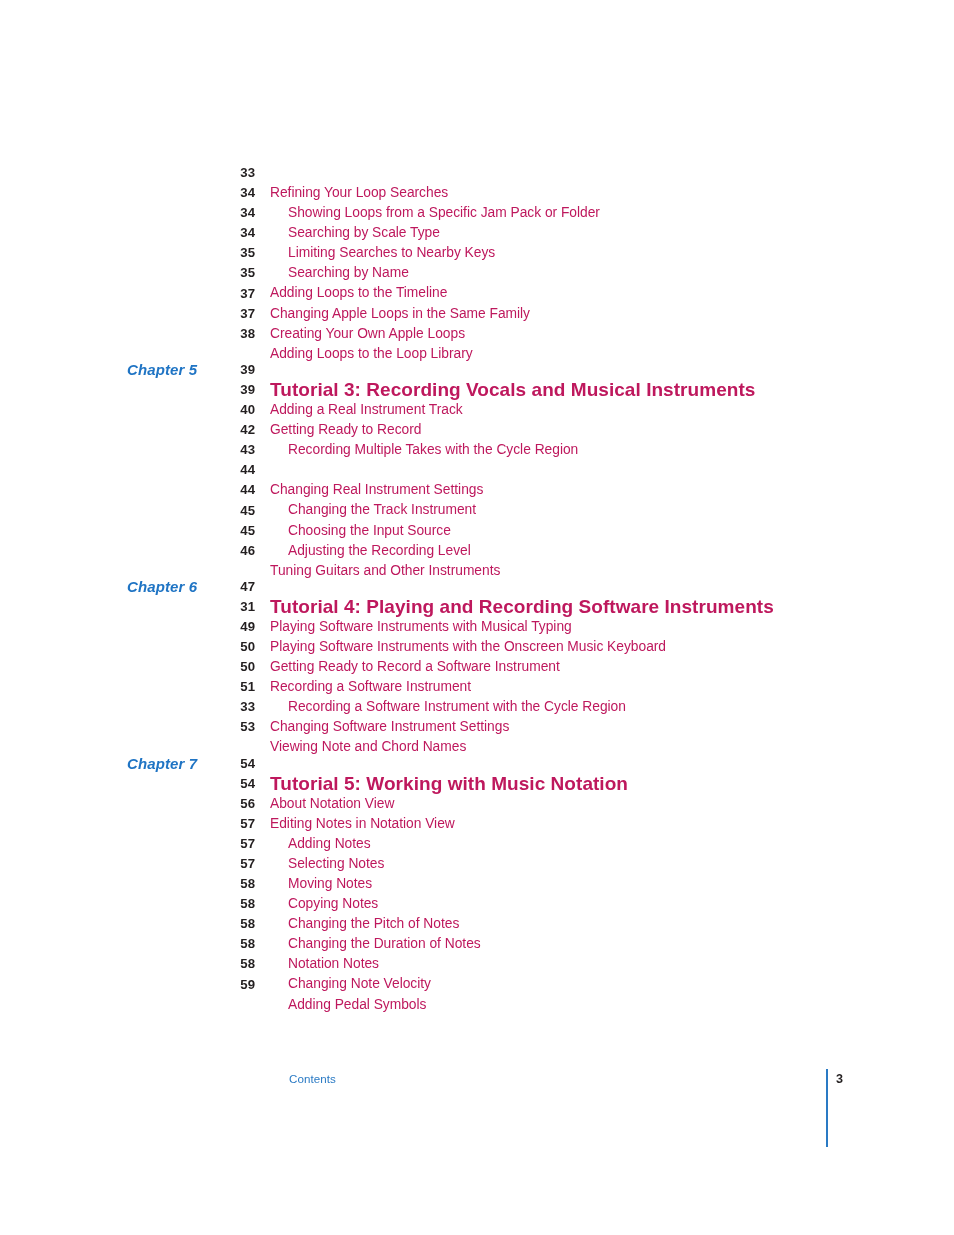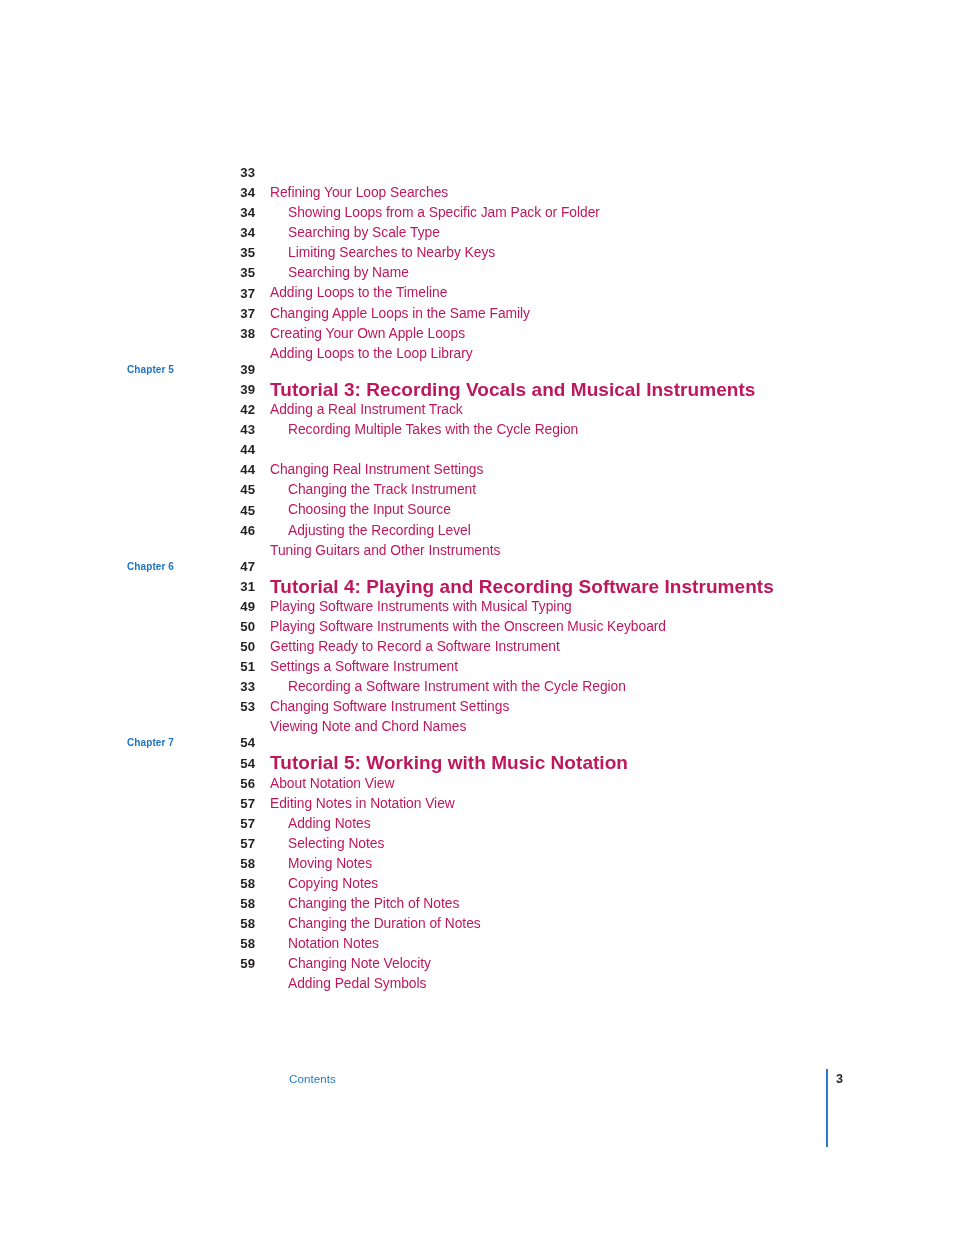--- a/index.html
+++ b/index.html
@@ -43,23 +43,24 @@
     height: 20.1px;
     line-height: 20.1px;
     white-space: nowrap;
   }
 
   .chapter-label {
     position: absolute;
     left: 127px;
     top: 0;
     color: #1f74c4;
-    font-size: 10px;
+    font-size: 15px;
     font-weight: bold;
     letter-spacing: 0.1px;
+    font-style: italic;
   }
 
   .page-num {
     position: absolute;
     left: 205px;
     top: 0;
     width: 50px;
     text-align: right;
     font-size: 13.2px;
     font-weight: bold;
@@ -166,20 +167,24 @@
         <div class="toc-row">
           <span class="chapter-label">Chapter 5</span>
           <span class="page-num">39</span>
           <span class="entry lvl1 is-title">Tutorial 3:  Recording Vocals and Musical Instruments</span>
         </div>
         <div class="toc-row">
           <span class="page-num">39</span>
           <span class="entry lvl1">Adding a Real Instrument Track</span>
         </div>
         <div class="toc-row">
+          <span class="page-num">40</span>
+          <span class="entry lvl1">Getting Ready to Record</span>
+        </div>
+        <div class="toc-row">
           <span class="page-num">42</span>
           <span class="entry lvl2">Recording Multiple Takes with the Cycle Region</span>
         </div>
         <div class="toc-row">
           <span class="page-num">43</span>
         </div>
         <div class="toc-row">
           <span class="page-num">44</span>
           <span class="entry lvl1">Changing Real Instrument Settings</span>
         </div>
@@ -213,21 +218,21 @@
         <div class="toc-row">
           <span class="page-num">49</span>
           <span class="entry lvl1">Playing Software Instruments with the Onscreen Music Keyboard</span>
         </div>
         <div class="toc-row">
           <span class="page-num">50</span>
           <span class="entry lvl1">Getting Ready to Record a Software Instrument</span>
         </div>
         <div class="toc-row">
           <span class="page-num">50</span>
-          <span class="entry lvl1">Settings a Software Instrument</span>
+          <span class="entry lvl1">Recording a Software Instrument</span>
         </div>
         <div class="toc-row">
           <span class="page-num">51</span>
           <span class="entry lvl2">Recording a Software Instrument with the Cycle Region</span>
         </div>
         <div class="toc-row">
           <span class="page-num">33</span>
           <span class="entry lvl1">Changing Software Instrument Settings</span>
         </div>
         <div class="toc-row">

